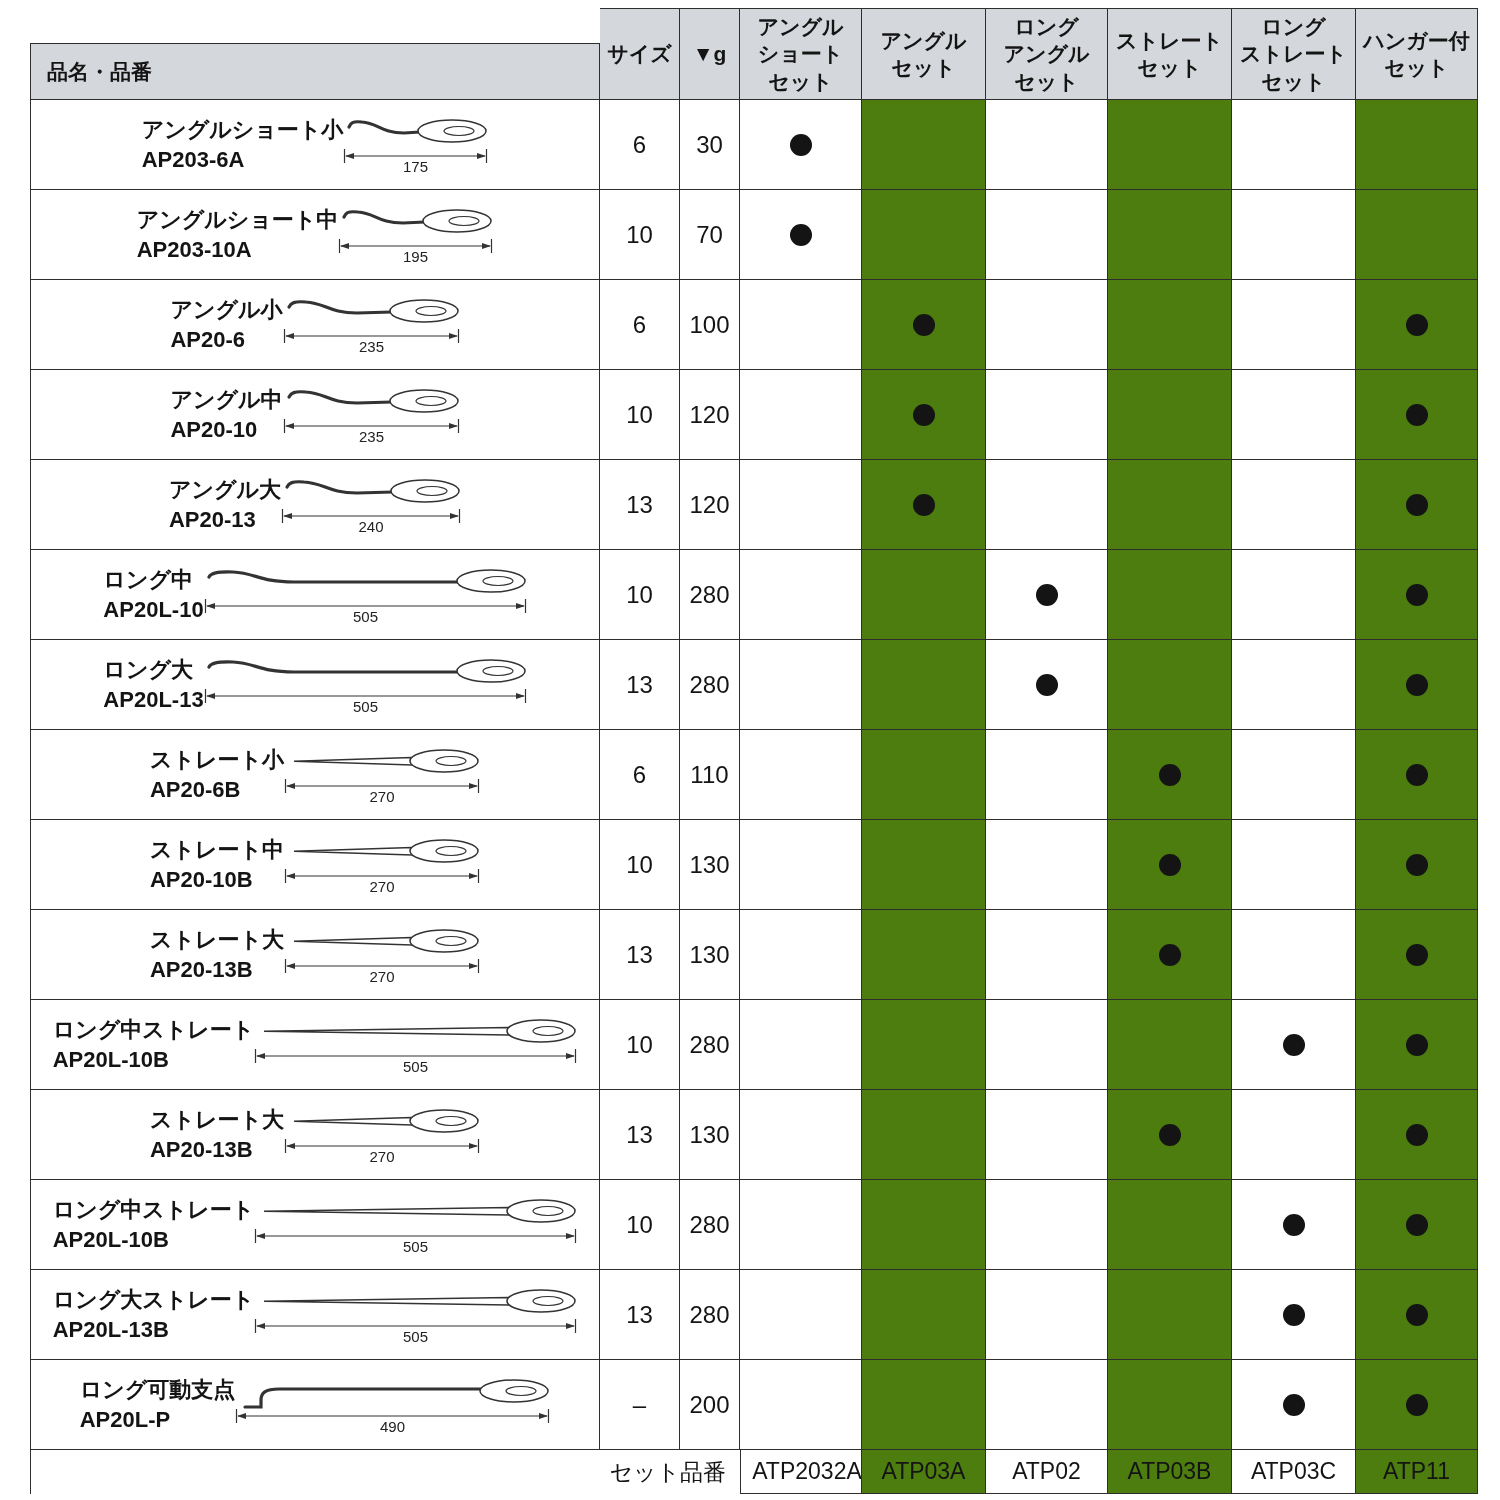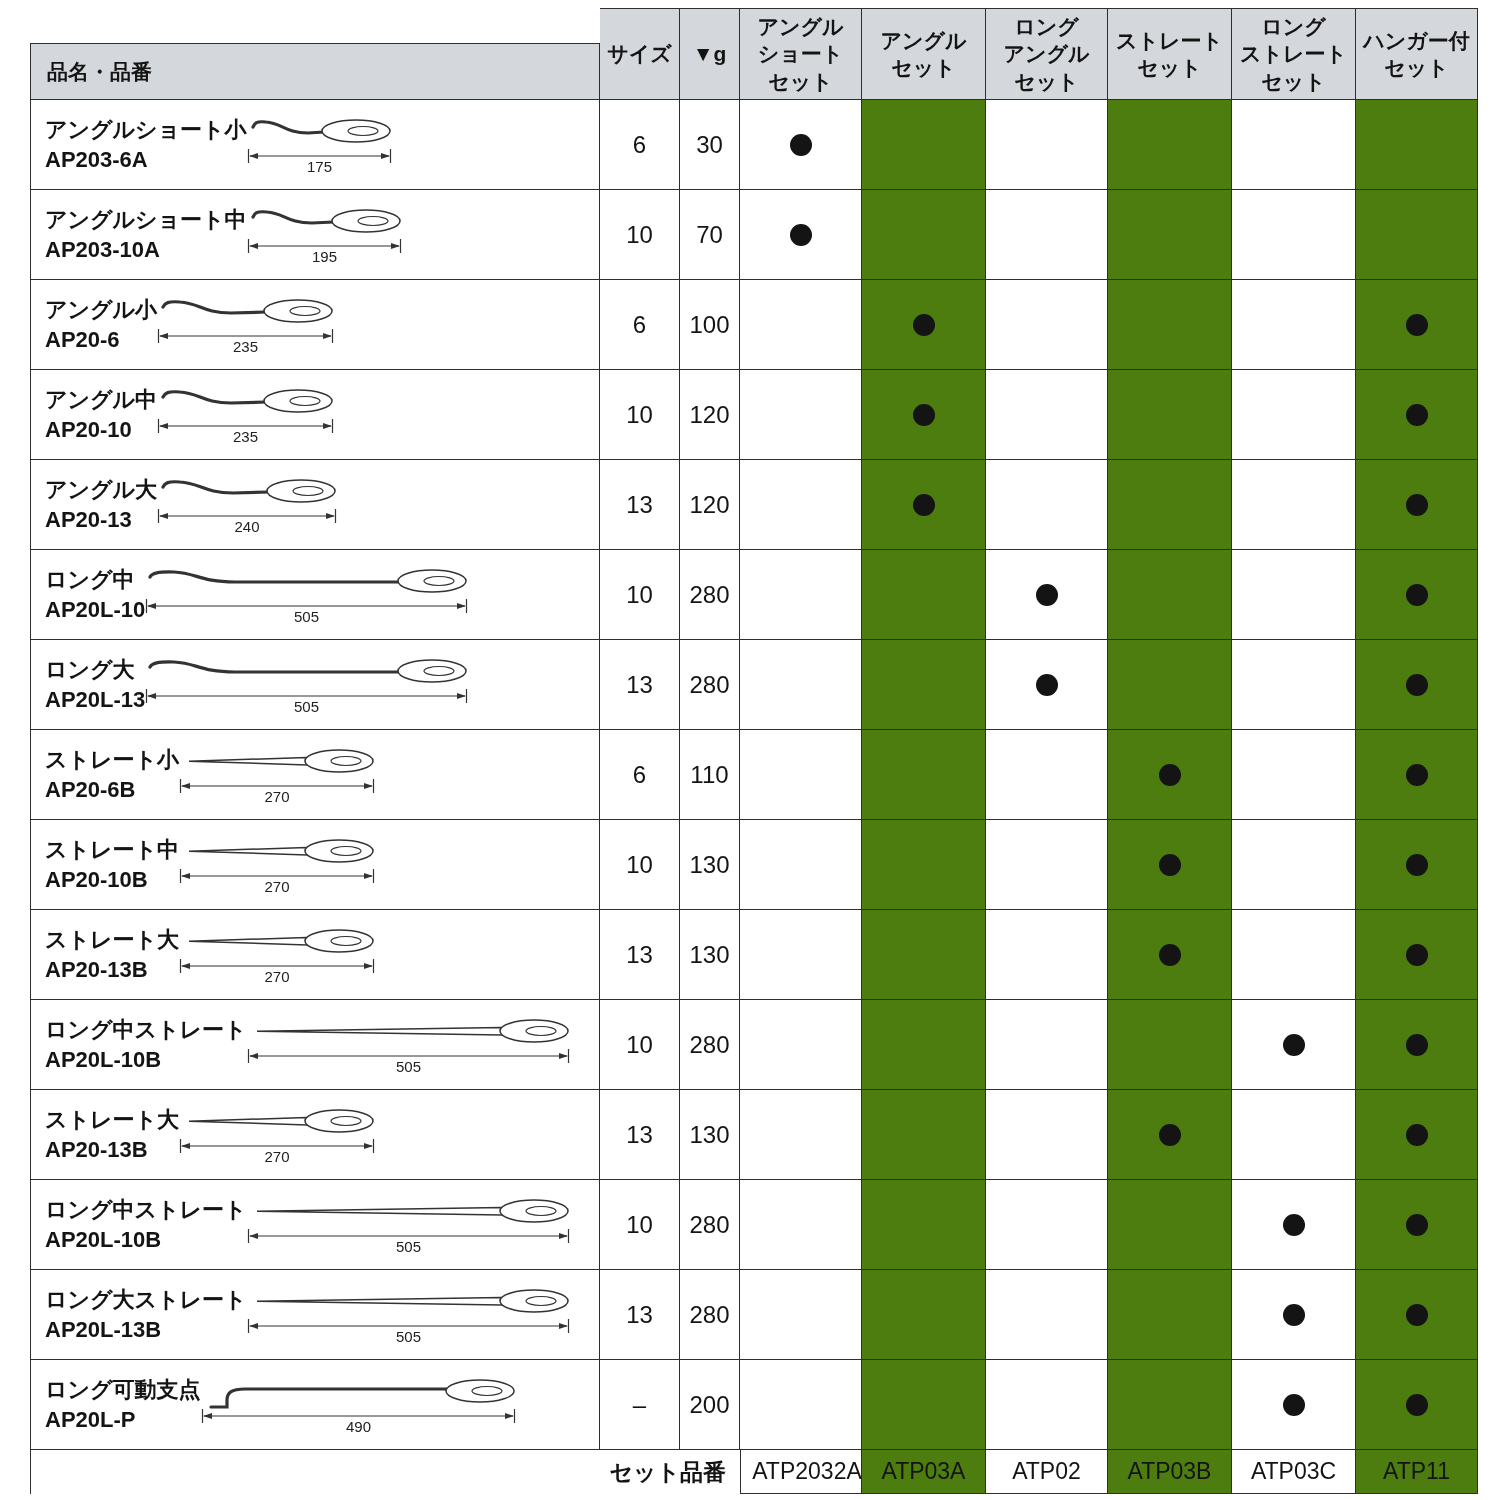--- a/index.html
+++ b/index.html
@@ -21,27 +21,27 @@
   .row > .cell:first-child{border-left:1.5px solid #2e2e2e;}
   .header{height:92px;}
   .header .cell{border-top:1.5px solid #2e2e2e;background:#d4d7db;}
   .hcell{
     font-size:21px;font-weight:bold;text-align:center;
     white-space:pre-line;line-height:1.3;
   }
   .hcell.h-prod{justify-content:flex-start;padding-left:16px;text-align:left;margin-top:35px;}
   .body-row{height:90px;}
   .cell.alt{background:#4d7c0f;}
-  .c-prod{justify-content:flex-start;padding:0 14px 0 14px;}
+  .c-prod{justify-content:center;padding:0 14px 0 14px;}
   .pname{font-size:22px;font-weight:bold;line-height:1.35;white-space:nowrap;flex:0 0 auto;}
   .tool{flex:0 0 auto;display:flex;align-items:center;}
   .num{font-size:24px;}
   .dot{width:22px;height:22px;border-radius:50%;background:#141414;}
   .footer{height:44px;}
-  .label-cell{border:none;background:#fff;justify-content:flex-end;padding-right:14px;font-size:23px;font-weight:bold;}
+  .label-cell{border:none;background:#fff;justify-content:flex-end;padding-right:14px;font-size:23px;font-weight:normal;}
   .code{font-size:23px;}
   .first-code{border-left:1.5px solid #2e2e2e;padding-left:12px;}
   svg text{font-family:"Liberation Sans","DejaVu Sans",sans-serif;}
 </style>
 </head>
 <body>
 
 <div class="tbl">
 
   <div class="row header">

